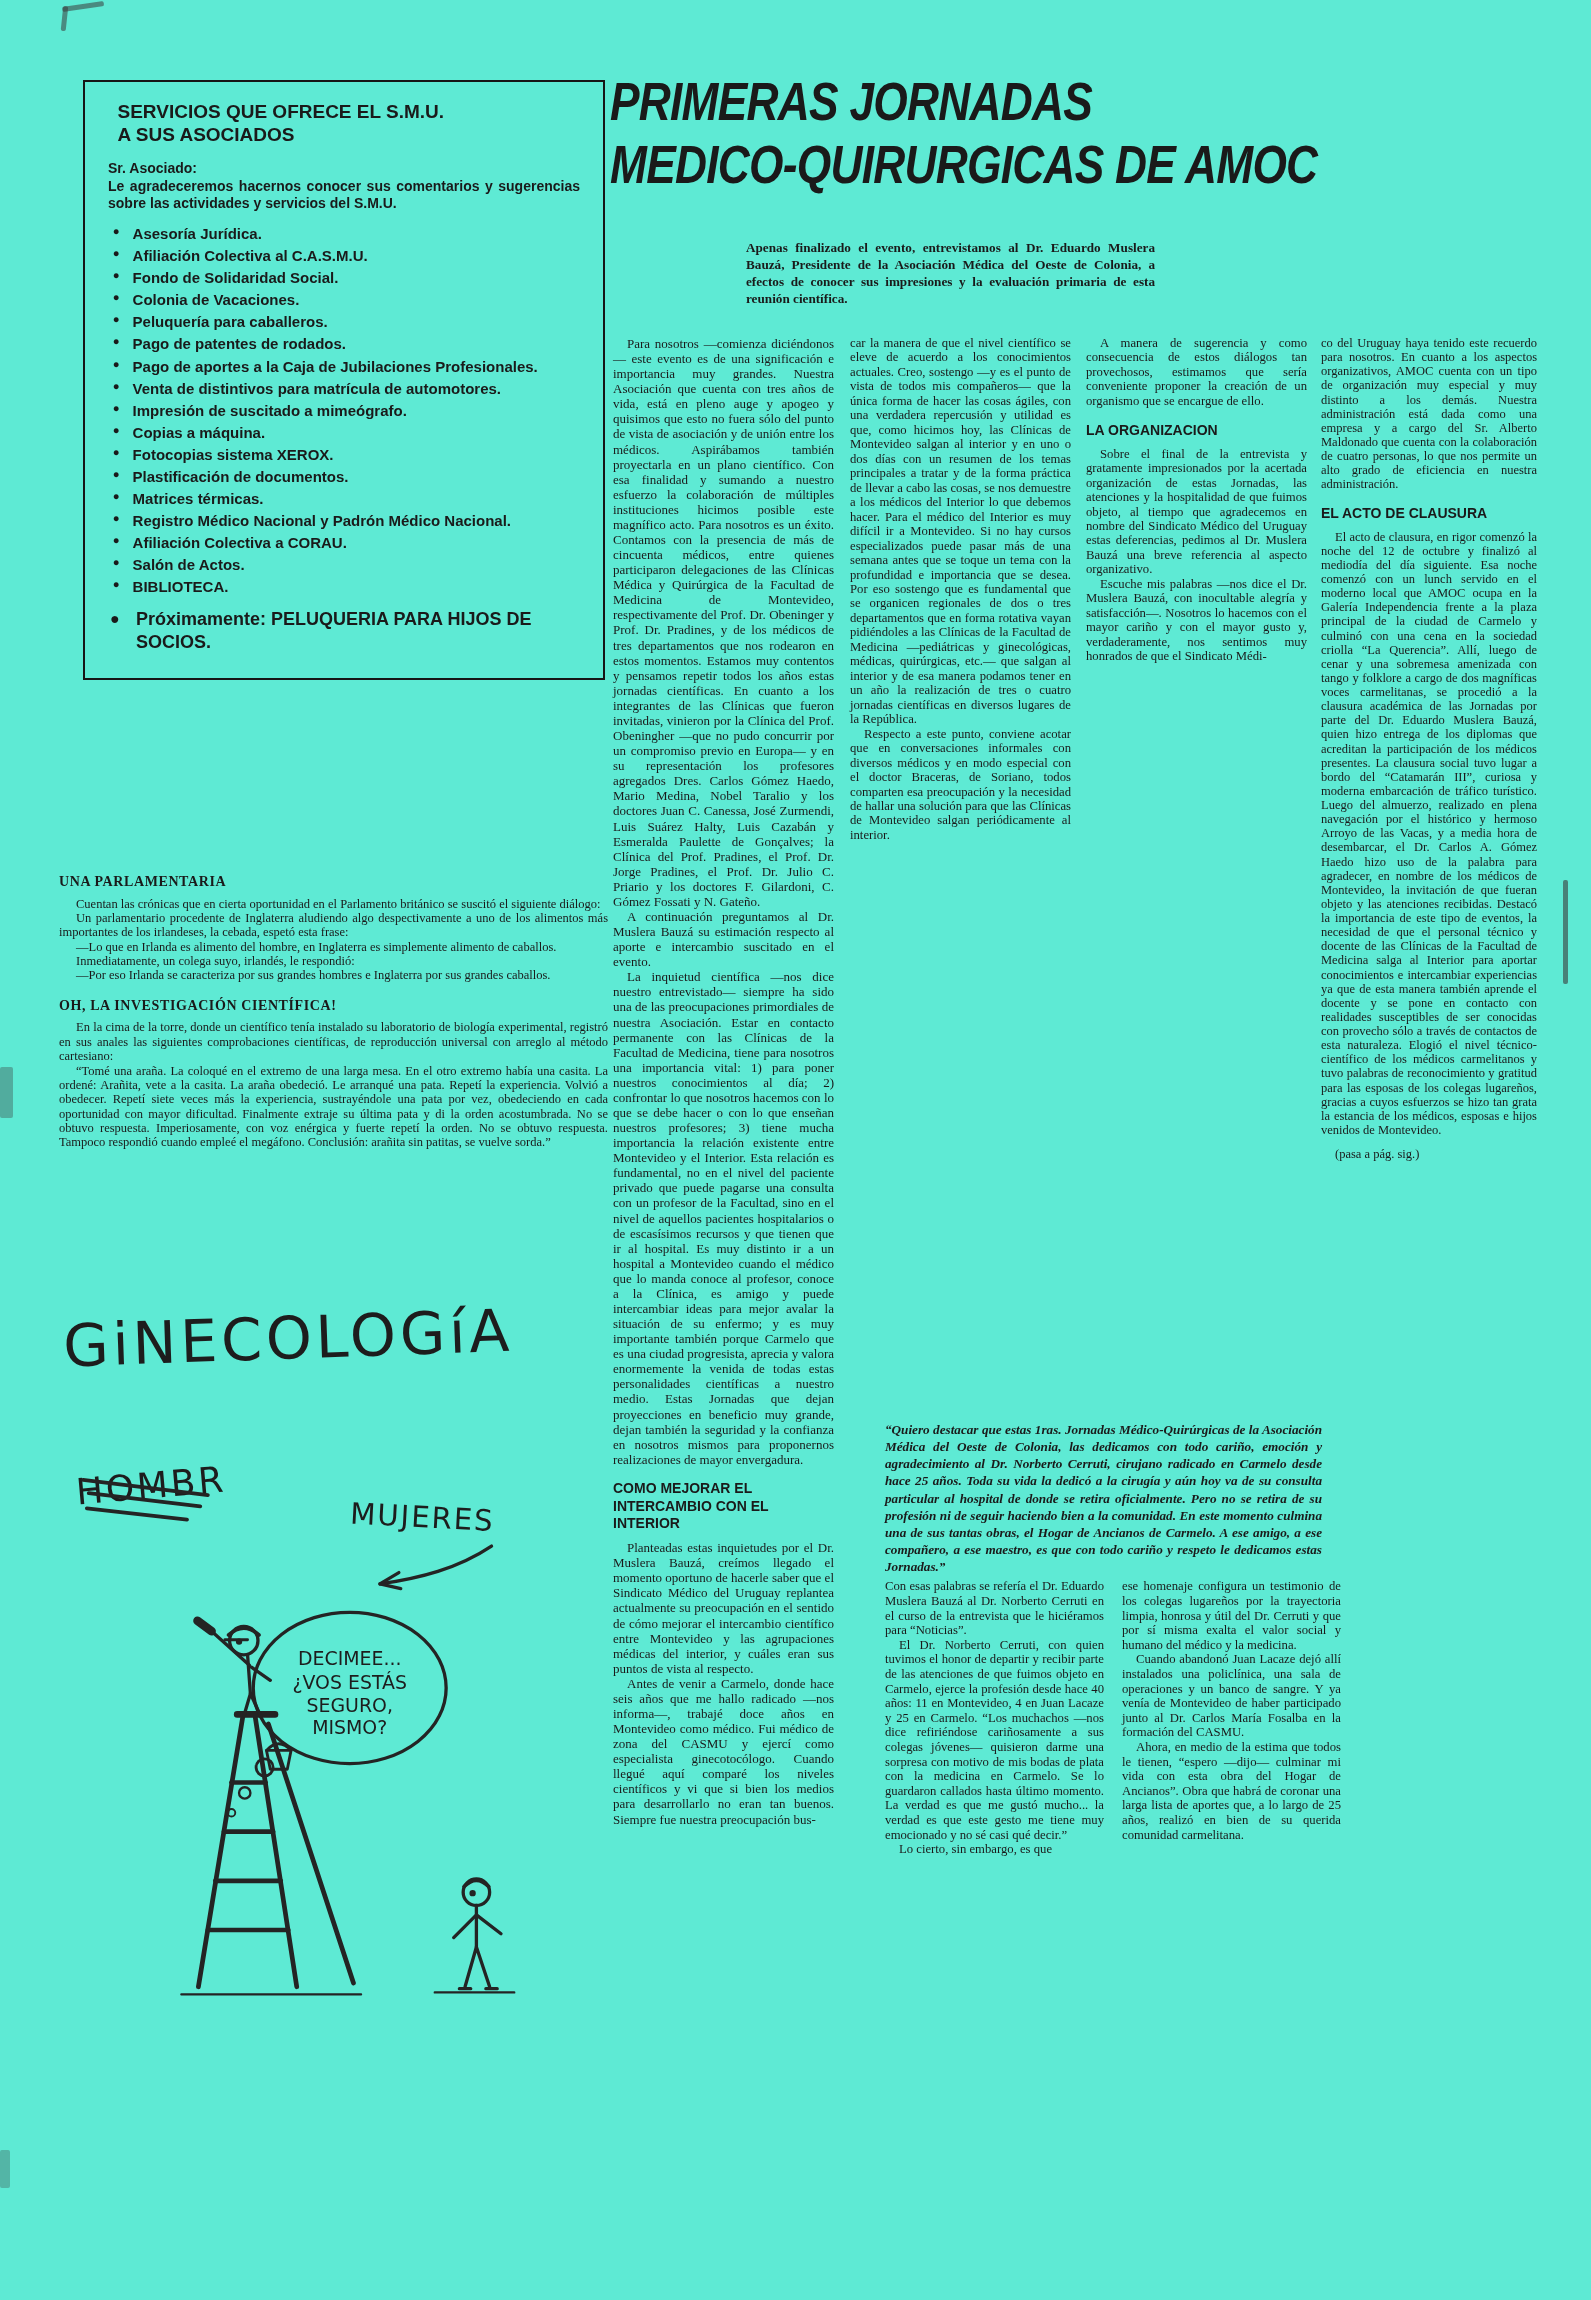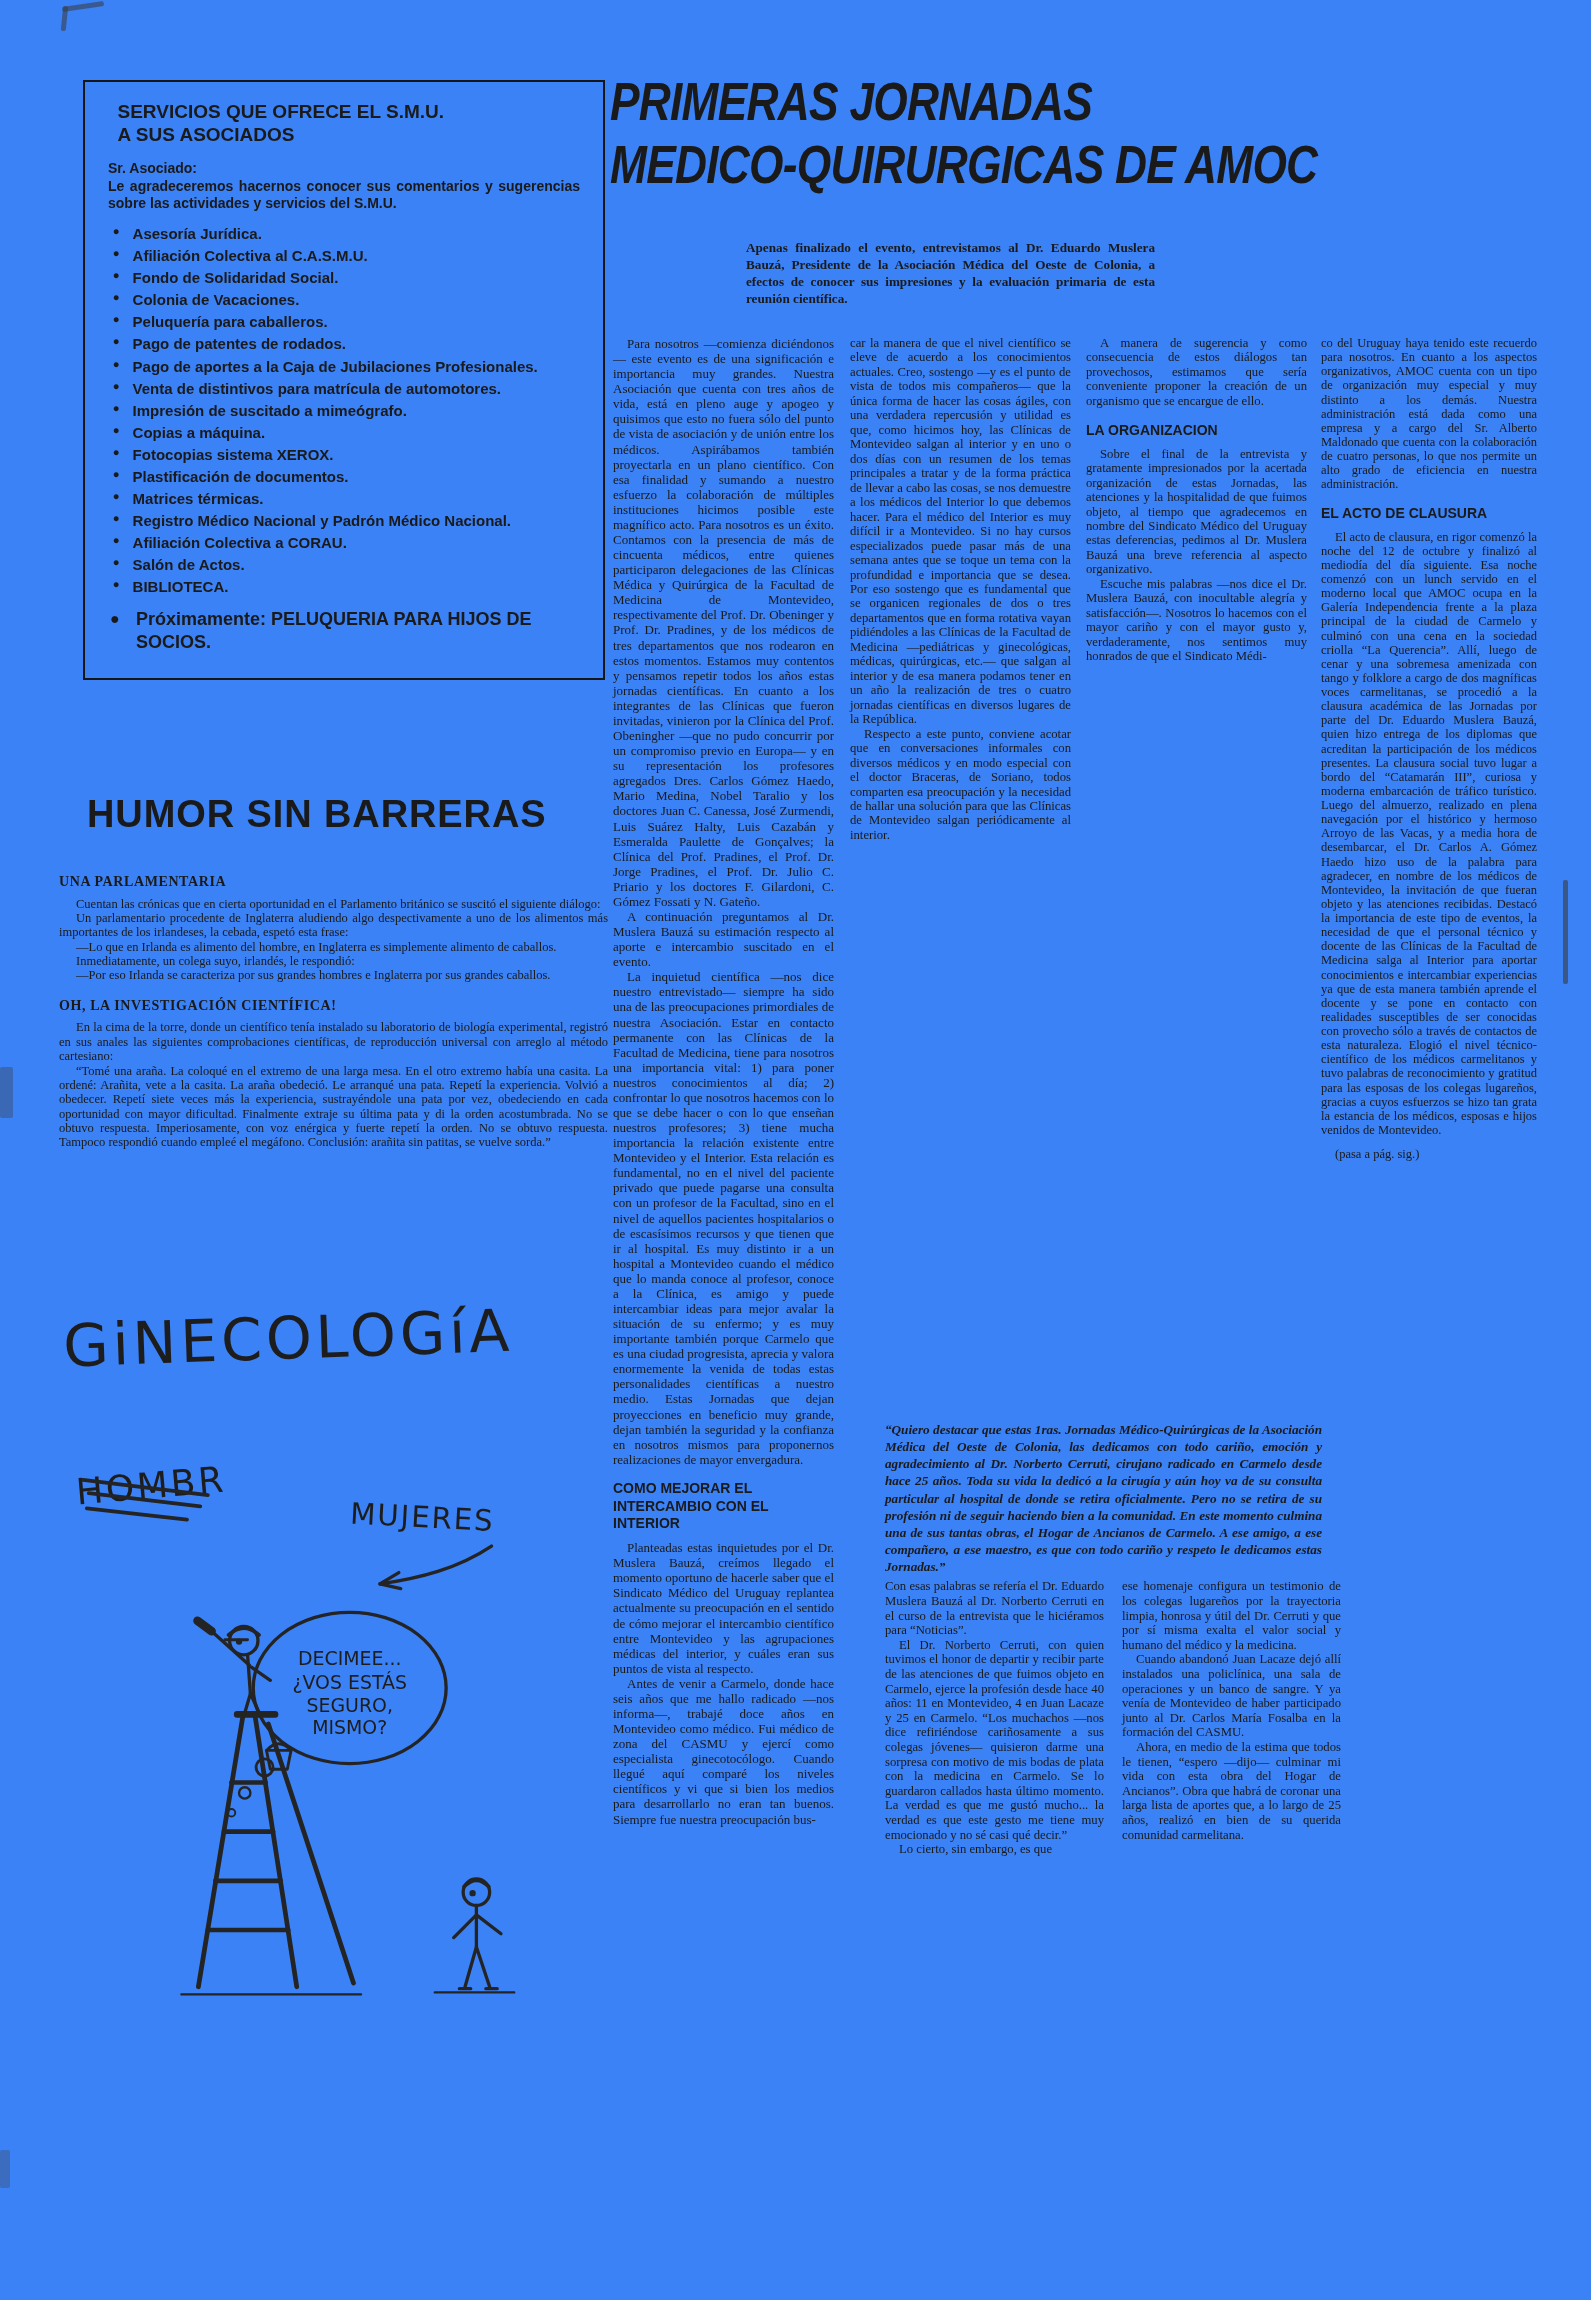--- a/index.html
+++ b/index.html
@@ -1,19 +1,19 @@
 <!DOCTYPE html>
 <html lang="es" style="font-size:15px"><head>
 <meta charset="utf-8">
 <style>
   * { margin:0; padding:0; box-sizing:border-box; }
   html,body { background:#dedbd2; }
   body { width:1592px; height:2301px; position:relative;
          font-family:"Liberation Serif", serif; color:#1a1a1a; }
-  .page { position:absolute; inset:0; background:#3b82f6; overflow:hidden; }
+  .page { position:absolute; inset:0; background:#5eead4; overflow:hidden; }
 
   
   .artifact { position:absolute; background:#3a3a3a; opacity:.55; border-radius:1.9px; }
   .a1 { left:62px; top:3.8px; width:42px; height:4.7px; transform:rotate(-8deg); }
   .a1b{ left:62px; top:5.7px; width:4.7px; height:24.6px; transform:rotate(6deg); }
   .a2 { left:0; top:1067px; width:13.2px; height:51px; opacity:.35; }
   .a3 { left:1563px; top:880px; width:4.7px; height:104px; opacity:.6; }
   .a4 { left:0; top:2150px; width:9.5px; height:38px; opacity:.3; }
 
   
@@ -111,21 +111,20 @@
       <li><span class="svc-bullet">●</span><span>Plastificación de documentos.</span></li>
       <li><span class="svc-bullet">●</span><span>Matrices térmicas.</span></li>
       <li><span class="svc-bullet">●</span><span>Registro Médico Nacional y Padrón Médico Nacional.</span></li>
       <li><span class="svc-bullet">●</span><span>Afiliación Colectiva a CORAU.</span></li>
       <li><span class="svc-bullet">●</span><span>Salón de Actos.</span></li>
       <li><span class="svc-bullet">●</span><span>BIBLIOTECA.</span></li>
       <li class="svc-hi"><span class="svc-bullet">●</span><span>Próximamente: PELUQUERIA PARA HIJOS DE SOCIOS.</span></li>
     </ul>
   </div>
 
-  <h2 class="humor-title">HUMOR SIN BARRERAS</h2>
   <div class="humor">
     <h3>UNA PARLAMENTARIA</h3>
     <p>Cuentan las crónicas que en cierta oportunidad en el Parlamento británico se suscitó el siguiente diálogo:</p>
     <p>Un parlamentario procedente de Inglaterra aludiendo algo despectivamente a uno de los alimentos más importantes de los irlandeses, la cebada, espetó esta frase:</p>
     <p>—Lo que en Irlanda es alimento del hombre, en Inglaterra es simplemente alimento de caballos.</p>
     <p>Inmediatamente, un colega suyo, irlandés, le respondió:</p>
     <p>—Por eso Irlanda se caracteriza por sus grandes hombres e Inglaterra por sus grandes caballos.</p>
     <h3>OH, LA INVESTIGACIÓN CIENTÍFICA!</h3>
     <p>En la cima de la torre, donde un científico tenía instalado su laboratorio de biología experimental, registró en sus anales las siguientes comprobaciones científicas, de reproducción universal con arreglo al método cartesiano:</p>
     <p>“Tomé una araña. La coloqué en el extremo de una larga mesa. En el otro extremo había una casita. La ordené: Arañita, vete a la casita. La araña obedeció. Le arranqué una pata. Repetí la experiencia. Volvió a obedecer. Repetí siete veces más la experiencia, sustrayéndole una pata por vez, obedeciendo en cada oportunidad con mayor dificultad. Finalmente extraje su última pata y di la orden acostumbrada. No se obtuvo respuesta. Imperiosamente, con voz enérgica y fuerte repetí la orden. No se obtuvo respuesta. Tampoco respondió cuando empleé el megáfono. Conclusión: arañita sin patitas, se vuelve sorda.”</p>

